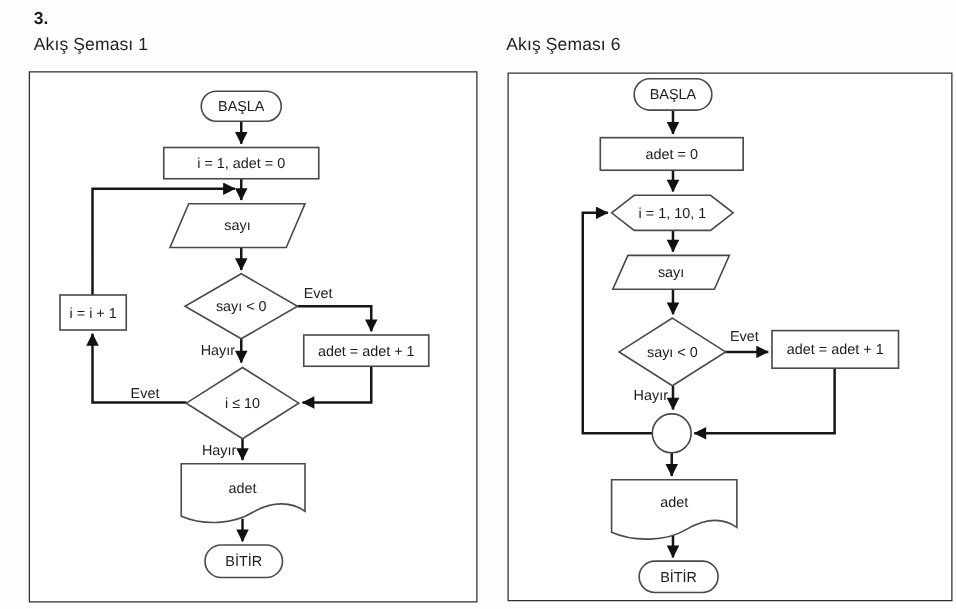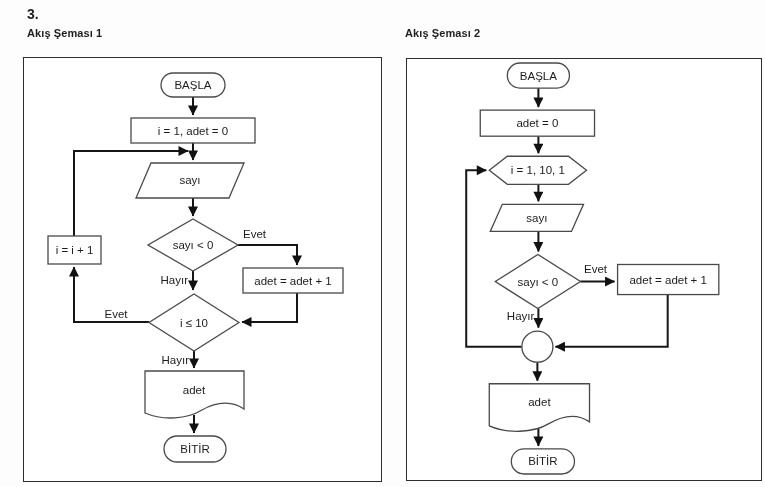--- a/index.html
+++ b/index.html
@@ -1,40 +1,40 @@
 <!DOCTYPE html>
 <html><head>
 <meta charset="utf-8">
 <style>
   html,body{margin:0;padding:0;background:#fff;}
   .canvas{
     position:relative;width:765px;height:487px;background:#fdfdfd;
     font-family:"Liberation Sans",sans-serif;color:#1f1f1f;overflow:hidden;
   }
   .q-num{position:absolute;left:27px;top:6px;font-size:14px;font-weight:700;}
-  .panel-title{position:absolute;font-size:11px;font-weight:700;letter-spacing:.1px;}
+  .panel-title{position:absolute;font-size:14px;font-weight:400;letter-spacing:.1px;}
   .t1{left:27px;top:27px;}
   .t2{left:405px;top:27px;}
   .panel{position:absolute;border:1.6px solid #2e2e2e;box-sizing:border-box;background:#fff;}
   .p1{left:23px;top:57px;width:359px;height:425px;}
   .p2{left:406px;top:58px;width:356px;height:423px;}
   svg{display:block;width:100%;height:100%;}
   .shape{fill:#fff;stroke:#4a4a4a;stroke-width:1.3;}
   .edge{fill:none;stroke:#161616;stroke-width:2;}
   .nlabel{font-family:"Liberation Sans",sans-serif;font-size:11.5px;fill:#1c1c1c;text-anchor:middle;}
   .elabel{font-family:"Liberation Sans",sans-serif;font-size:11.5px;fill:#1c1c1c;}
 </style>
 </head>
 <body>
 
 <div class="canvas">
 
   <div class="q-num">3.</div>
   <div class="panel-title t1">Akış Şeması 1</div>
-  <div class="panel-title t2">Akış Şeması 2</div>
+  <div class="panel-title t2">Akış Şeması 6</div>
 
   <div class="panel p1">
     <svg viewBox="0 0 357 423">
       <defs>
         <marker id="ah1" viewBox="0 0 10 10" refX="9.5" refY="5" markerUnits="userSpaceOnUse" markerWidth="11" markerHeight="10" orient="auto">
           <path d="M0,0 L10,5 L0,10 Z" fill="#111"></path>
         </marker>
       </defs>
 
       <path class="edge" d="M169,39 L169,57" marker-end="url(#ah1)"></path>

